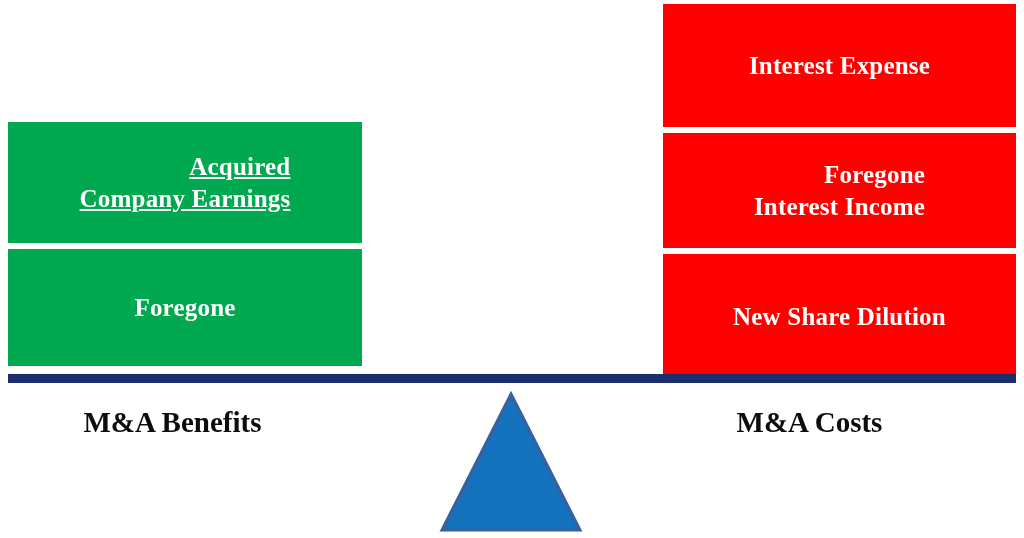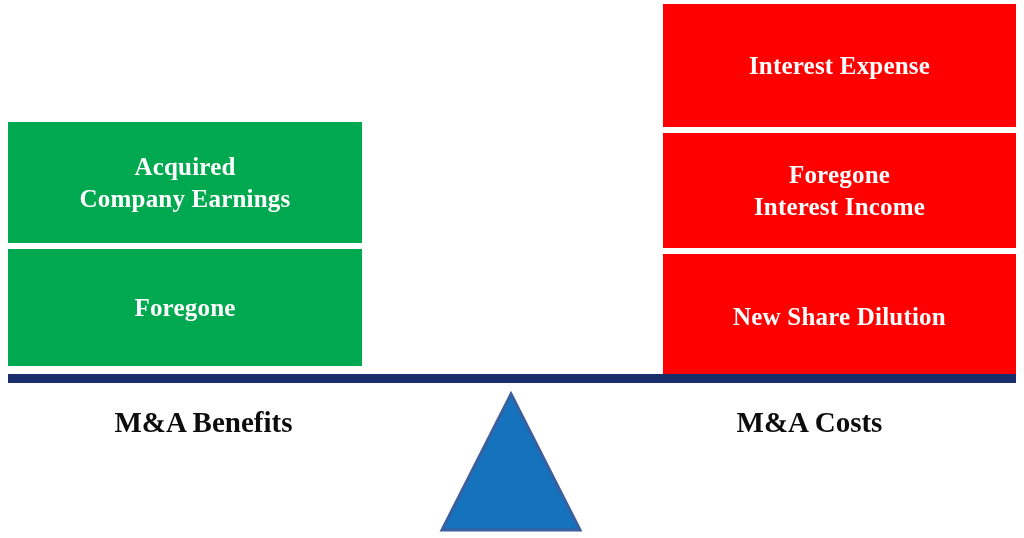--- a/index.html
+++ b/index.html
@@ -18,40 +18,40 @@
     background: #ffffff;
     overflow: hidden;
   }
 
   
   .block {
     position: absolute;
     display: flex;
     align-items: center;
     justify-content: center;
-    text-align: center;
+    text-align: right;
     color: #ffffff;
     font-weight: bold;
     font-size: 25px;
     line-height: 1.28;
     letter-spacing: 0.2px;
     box-sizing: border-box;
     padding: 0 6px;
   }
   .block .block-label {
     display: block;
     white-space: pre-line;
   }
 
   .benefit-block { background: #00A84F; }
   .cost-block    { background: #FE0000; }
 
   
   #block-acquired-earnings {
-    left: 8px;  top: 122px;  width: 354px; height: 121px;
+    left: 8px;  top: 122px;  width: 354px; height: 121px; text-decoration: underline;
   }
   #block-synergies {
     left: 8px;  top: 249px;  width: 354px; height: 117px;
   }
 
   
   #block-interest-expense {
     left: 663px; top: 4px;   width: 353px; height: 123px;
   }
   #block-foregone-interest-income {
@@ -83,21 +83,21 @@
   
   .side-caption {
     position: absolute;
     top: 406px;
     font-size: 29px;
     font-weight: bold;
     color: #0D0D0D;
     text-align: center;
     white-space: nowrap;
   }
-  #caption-benefits { left: 0px;   width: 345px; margin-left: 31px; }
+  #caption-benefits { left: 0px;   width: 345px; }
   #caption-costs    { left: 633px; width: 353px; }
 </style>
 </head>
 <body>
 
 <div id="scale-figure">
 
   <div class="block benefit-block" id="block-acquired-earnings">
     <span class="block-label">Acquired
 Company Earnings</span>

